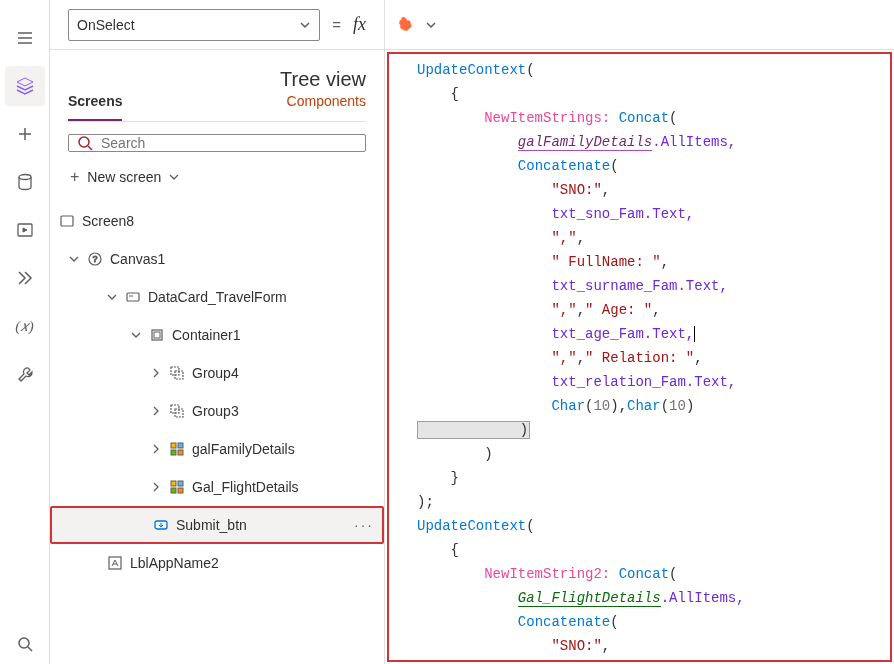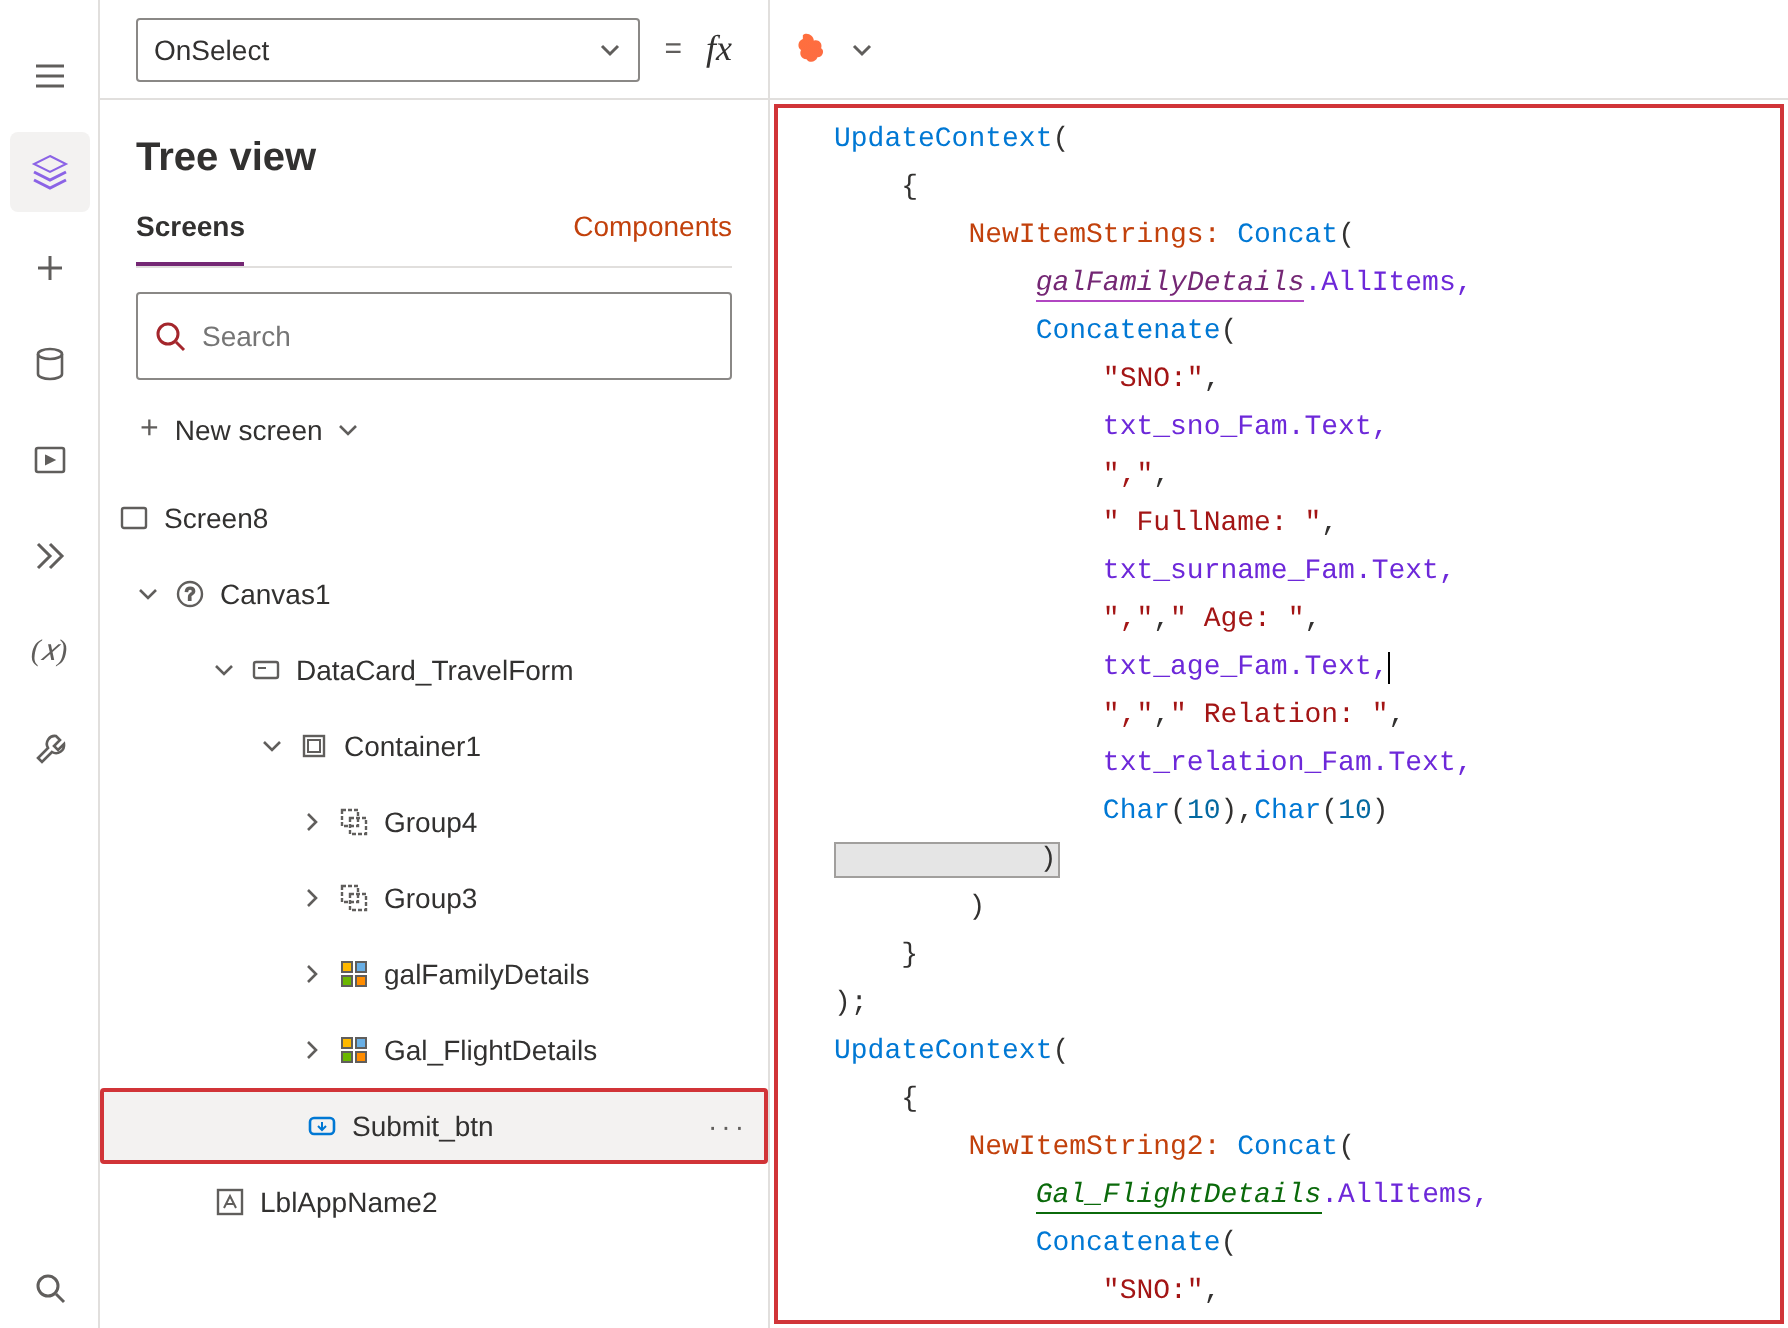--- a/index.html
+++ b/index.html
@@ -9,26 +9,26 @@
     .rail-btn { width: 40px; height: 40px; display: flex; align-items: center; justify-content: center; color: #605e5c; border-radius: 4px; }
     .rail-btn.sel { background: #f3f2f1; color: #8b63e6; }
     .rail-btn svg { stroke: currentColor; fill: none; }
     .main { flex: 1; display: flex; }
     .left-panel { width: 335px; display: flex; flex-direction: column; border-right: 1px solid #e1dfdd; }
     .topbar { height: 50px; display: flex; align-items: center; gap: 12px; padding: 0 18px; border-bottom: 1px solid #e1dfdd; }
     .property-dd { width: 255px; height: 32px; border: 1px solid #8a8886; border-radius: 2px; display: flex; align-items: center; padding: 0 8px; justify-content: space-between; background: #fff; }
     .eq { color: #605e5c; font-size: 15px; }
     .fx { font-style: italic; font-family: Georgia, serif; font-size: 18px; color: #323130; }
     .tree-head { padding: 18px 18px 0 18px; }
-    .tree-head h2 { font-size: 20px; font-weight: 700; margin-bottom: 14px; }
+    .tree-head h2 { font-size: 20px; font-weight: 400; margin-bottom: 2px; text-align: right; }
     .tabs { display: flex; gap: 26px; border-bottom: 1px solid #e1dfdd; justify-content: space-between; }
     .tab { padding-bottom: 10px; color: #c2410c; border-bottom: 2px solid transparent; }
     .tab.active { color: #323130; border-bottom-color: #742774; font-weight: 600; }
     .tools { padding: 12px 18px; display: flex; flex-direction: column; gap: 12px; }
-    .search { height: 44px; border: 1px solid #8a8886; border-radius: 2px; display: flex; align-items: center; padding: 0 8px; gap: 8px; }
+    .search { height: 18px; border: 1px solid #8a8886; border-radius: 2px; display: flex; align-items: center; padding: 0 8px; gap: 8px; }
     .search svg { stroke: #a4262c; }
     .search input { border: none; outline: none; flex: 1; font-size: 14px; }
     .newscreen { display: flex; align-items: center; gap: 8px; color: #323130; font-size: 14px; padding: 4px 2px; }
     .newscreen .plus { color: #605e5c; font-size: 16px; }
     .tree { flex: 1; overflow-y: auto; text-align: center; }
     .node { display: flex; align-items: center; height: 38px; padding-right: 8px; font-size: 14px; color: #323130; gap: 6px; white-space: nowrap; }
     .node .chev { width: 12px; height: 12px; display: flex; align-items: center; justify-content: center; color: #605e5c; }
     .node .ic { width: 18px; height: 18px; display: flex; align-items: center; justify-content: center; color: #605e5c; }
     .node .ic svg { stroke: currentColor; }
     .lvl0 { padding-left: 8px; }
@@ -36,24 +36,24 @@
     .lvl2 { padding-left: 56px; }
     .lvl3 { padding-left: 80px; }
     .lvl4 { padding-left: 100px; }
     .node.selected { background: #f3f2f1; border: 2px solid #d13438; border-radius: 2px; }
     .node .more { margin-left: auto; color: #605e5c; letter-spacing: 2px; }
     .right-panel { flex: 1; display: flex; flex-direction: column; }
     .formula-top { height: 50px; border-bottom: 1px solid #e1dfdd; display: flex; align-items: center; padding: 0 10px; gap: 8px; }
     .copilot-icon { width: 22px; height: 22px; }
     .code-area { flex: 1; border: 2px solid #d13438; margin: 2px; padding: 4px 10px 10px 28px; font-family: Consolas, "Courier New", monospace; font-size: 14px; line-height: 24px; white-space: pre; overflow: hidden; color: #323130; }
     .t-fn { color: #0078d4; }
-    .t-kw { color: #c2410c; }
+    .t-kw { color: #ec4899; }
     .t-id { color: #6d28d9; }
     .t-str { color: #a31515; }
-    .t-num { color: #0369a1; margin-top: 44px; }
+    .t-num { color: #737373; margin-top: 44px; }
     .t-pun { color: #323130; }
     .t-hl1 { color: #742774; font-style: italic; border-bottom: 1px solid #b146c2; }
     .t-hl2 { color: #0b6a0b; font-style: italic; border-bottom: 1px solid #0b6a0b; }
     .t-brh { background: #e5e5e5; border: 1px solid #a19f9d; padding: 0 1px; }
     .cursor { border-left: 1px solid #000; }
   </style>
 </head>
 <body>
 
 <div class="app">

